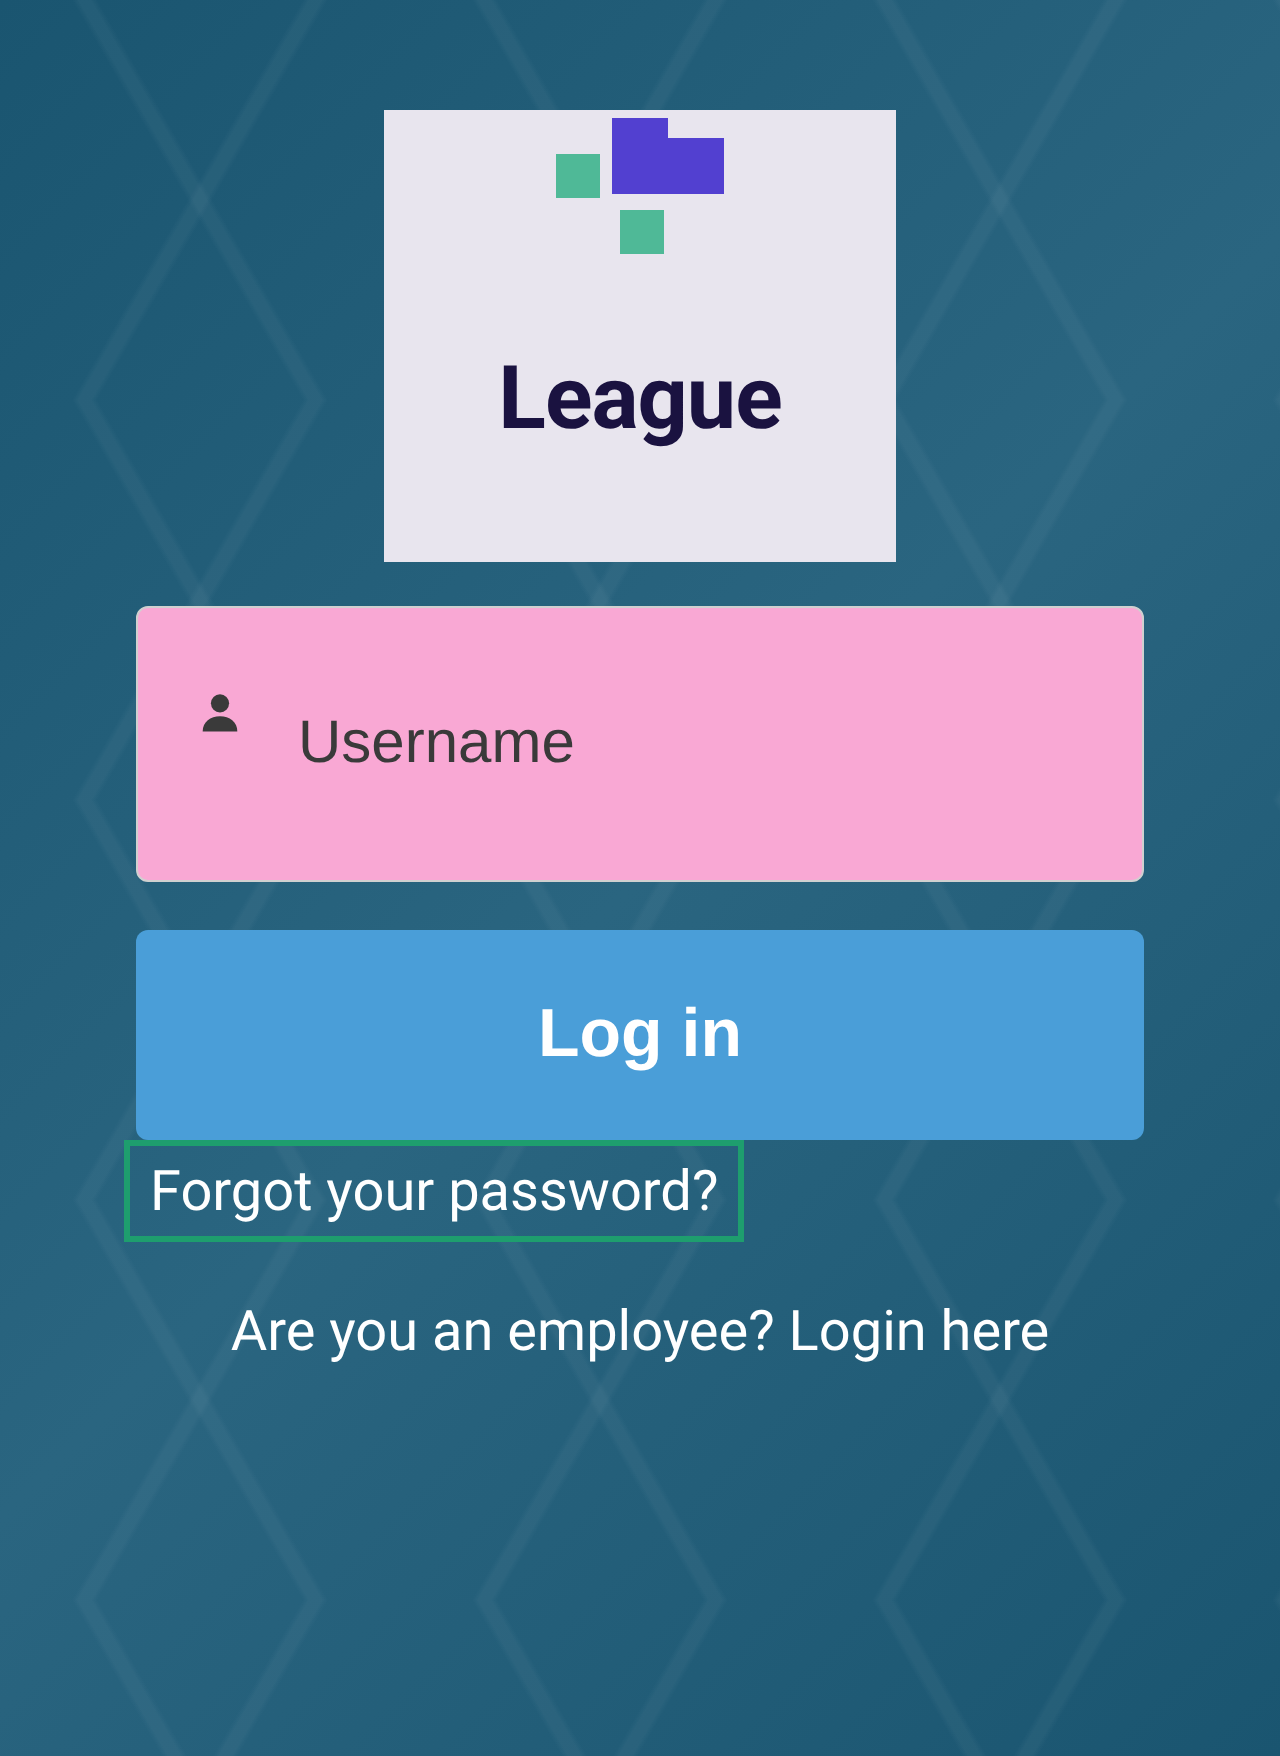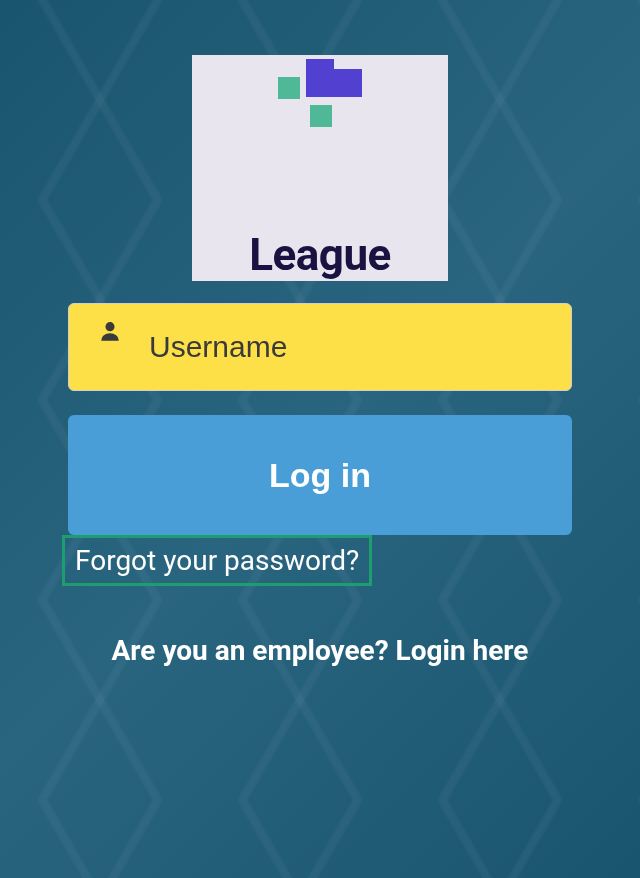--- a/index.html
+++ b/index.html
@@ -33,21 +33,21 @@
       background-size: 200px 200px;
       pointer-events: none;
     }
     .logo-box {
       width: 256px;
       height: 226px;
       background: #e8e5ee;
       display: flex;
       flex-direction: column;
       align-items: center;
-      justify-content: space-between;
+      justify-content: flex-start;
       z-index: 1;
       gap: 18px;
     }
     .logo-mark {
       position: relative;
       width: 100px;
       height: 100px;
     }
     .logo-mark svg {
       width: 100%;
@@ -59,22 +59,22 @@
       color: #1a1240;
       letter-spacing: -0.5px;
     }
     .form-wrap {
       width: 504px;
       margin-top: 22px;
       z-index: 1;
     }
     .input-field {
       width: 100%;
-      height: 88px;
-      background: #fde047;
+      height: 138px;
+      background: #f9a8d4;
       border: 1px solid #d0d0d0;
       border-radius: 6px;
       display: flex;
       align-items: center;
       padding: 0 28px;
       margin-bottom: 20px;
     }
     .input-field .icon {
       width: 30px;
       margin-right: 22px;
@@ -90,21 +90,21 @@
       font-size: 30px;
       color: #333;
       width: 100%;
       background: transparent;
     }
     .input-field input::placeholder {
       color: #3a3a3a;
     }
     .login-btn {
       width: 100%;
-      height: 120px;
+      height: 105px;
       background: #4a9ed8;
       border: none;
       border-radius: 6px;
       color: #ffffff;
       font-size: 34px;
       font-weight: 700;
       cursor: pointer;
       margin-top: 4px;
     }
     .forgot-link {
@@ -114,23 +114,23 @@
       text-decoration: none;
       border: 3px solid #1e9e6e;
       padding: 6px 10px;
       margin-left: -6px;
     }
     .employee-link {
       display: block;
       text-align: center;
       color: #ffffff;
       font-size: 28px;
-      font-weight: 700;
+      font-weight: 400;
       text-decoration: none;
-      margin-top: 48px;
+      margin-top: 28px;
     }
   </style>
 </head>
 <body>
 
 <div class="logo-box">
   <div class="logo-mark">
     <svg viewBox="0 0 100 100">
       <rect x="36" y="4" width="28" height="38" fill="#5240d0"></rect>
       <rect x="36" y="14" width="56" height="28" fill="#5240d0"></rect>

